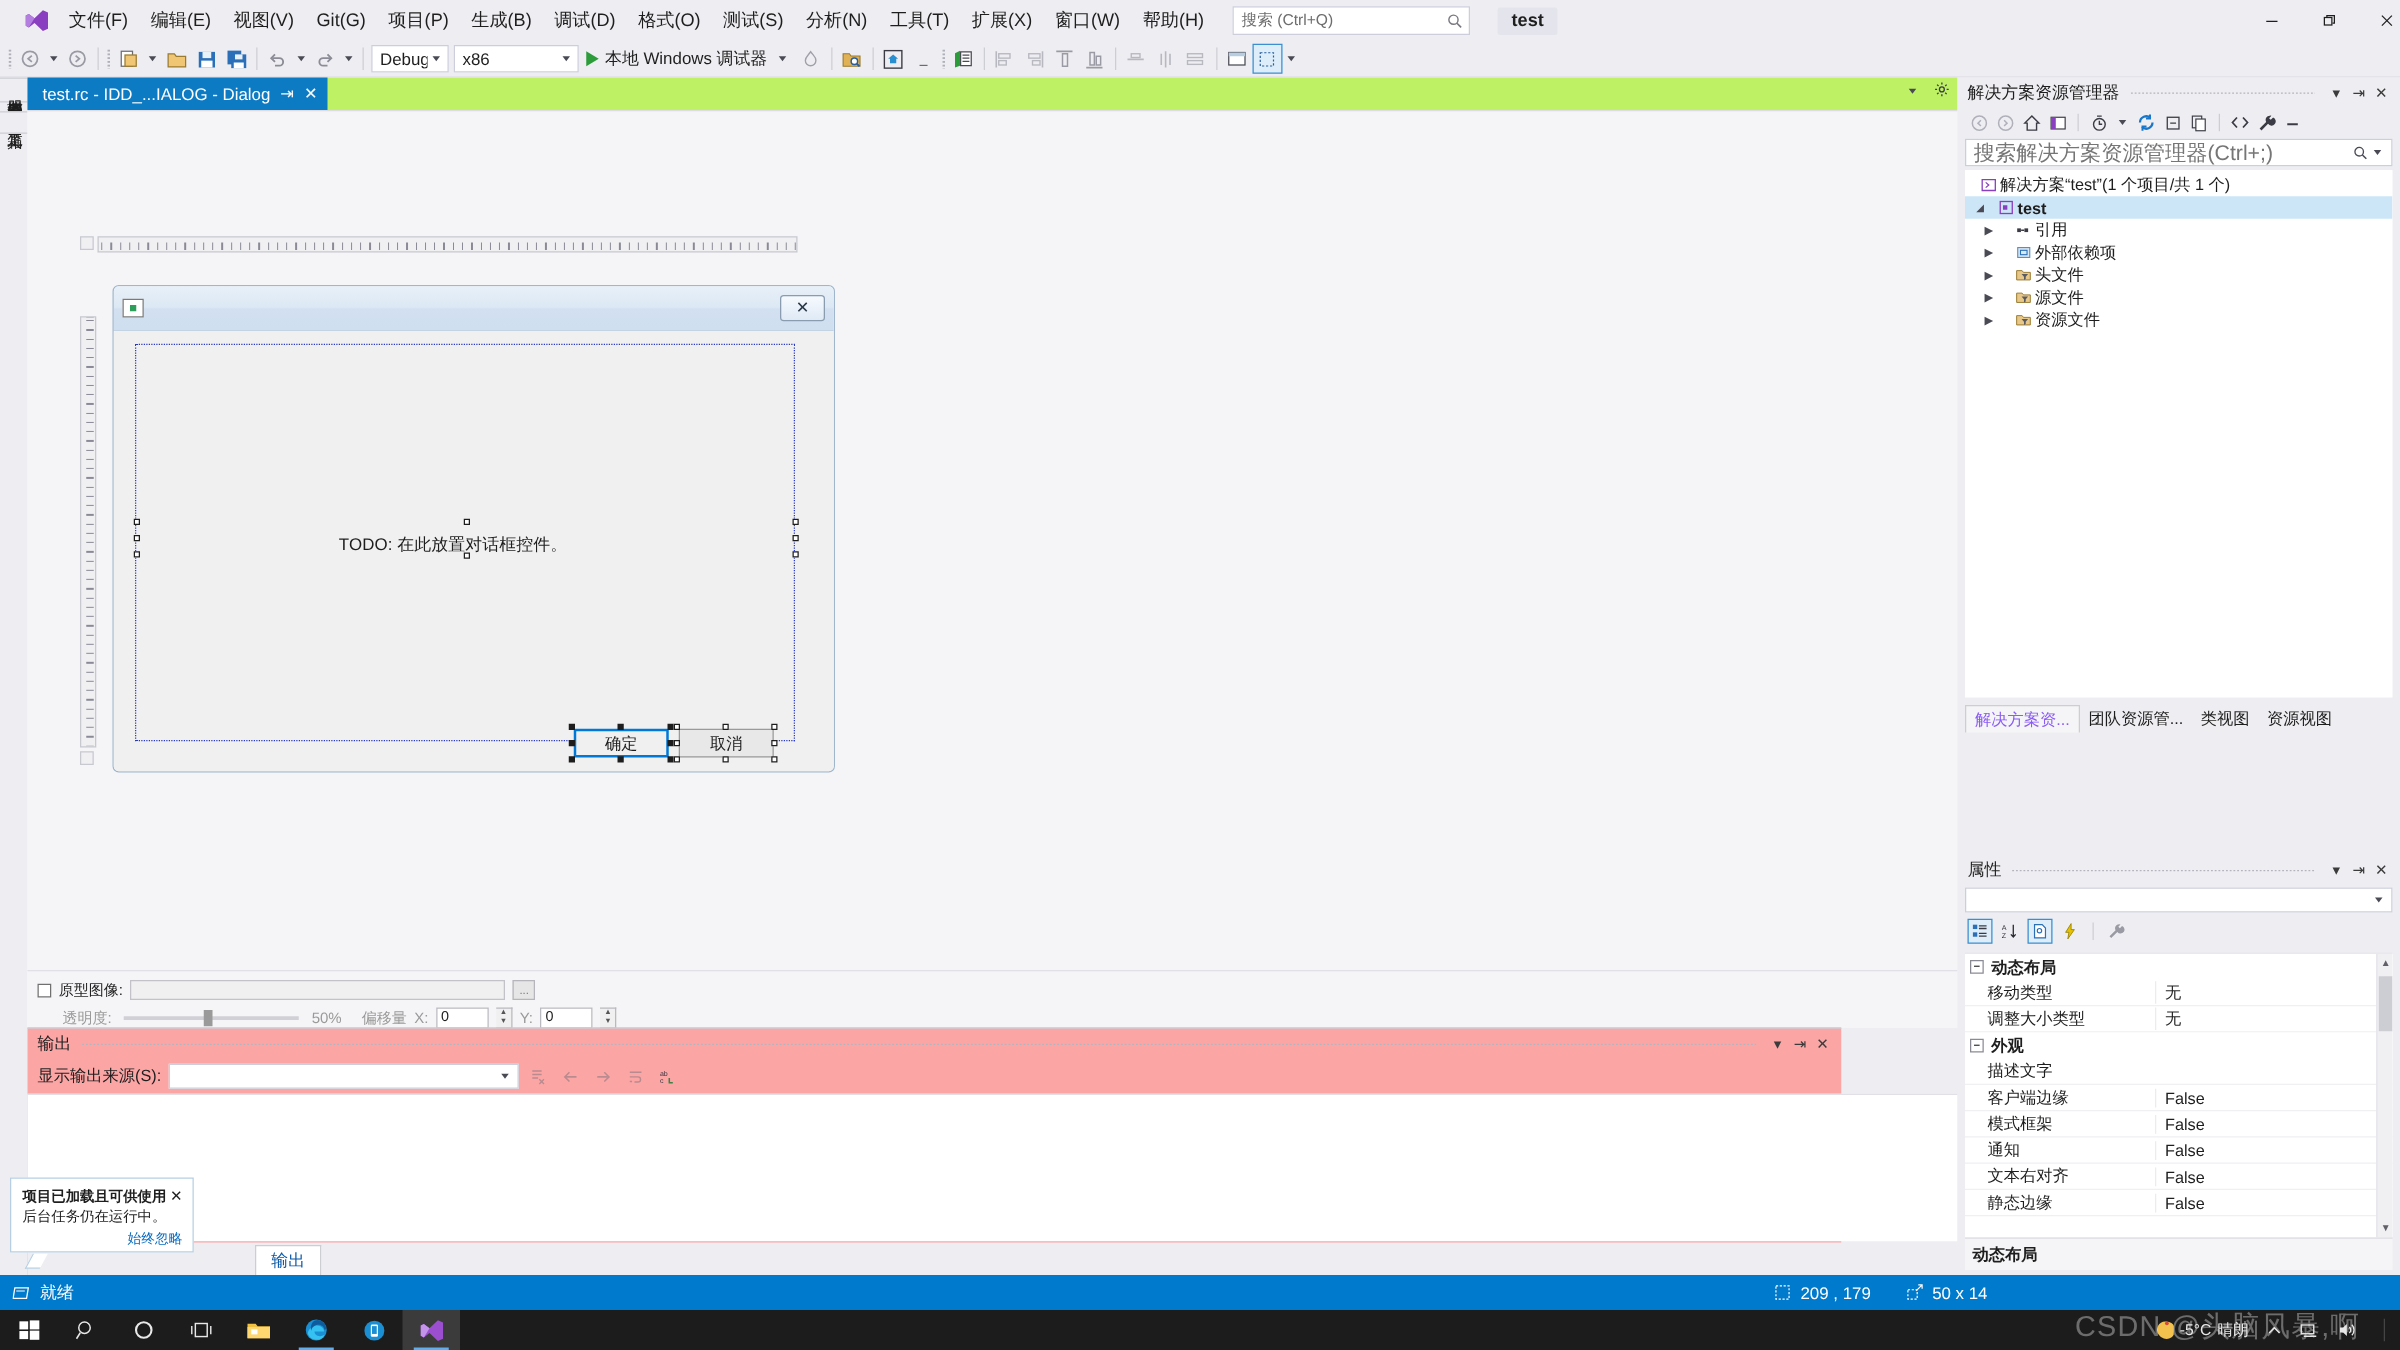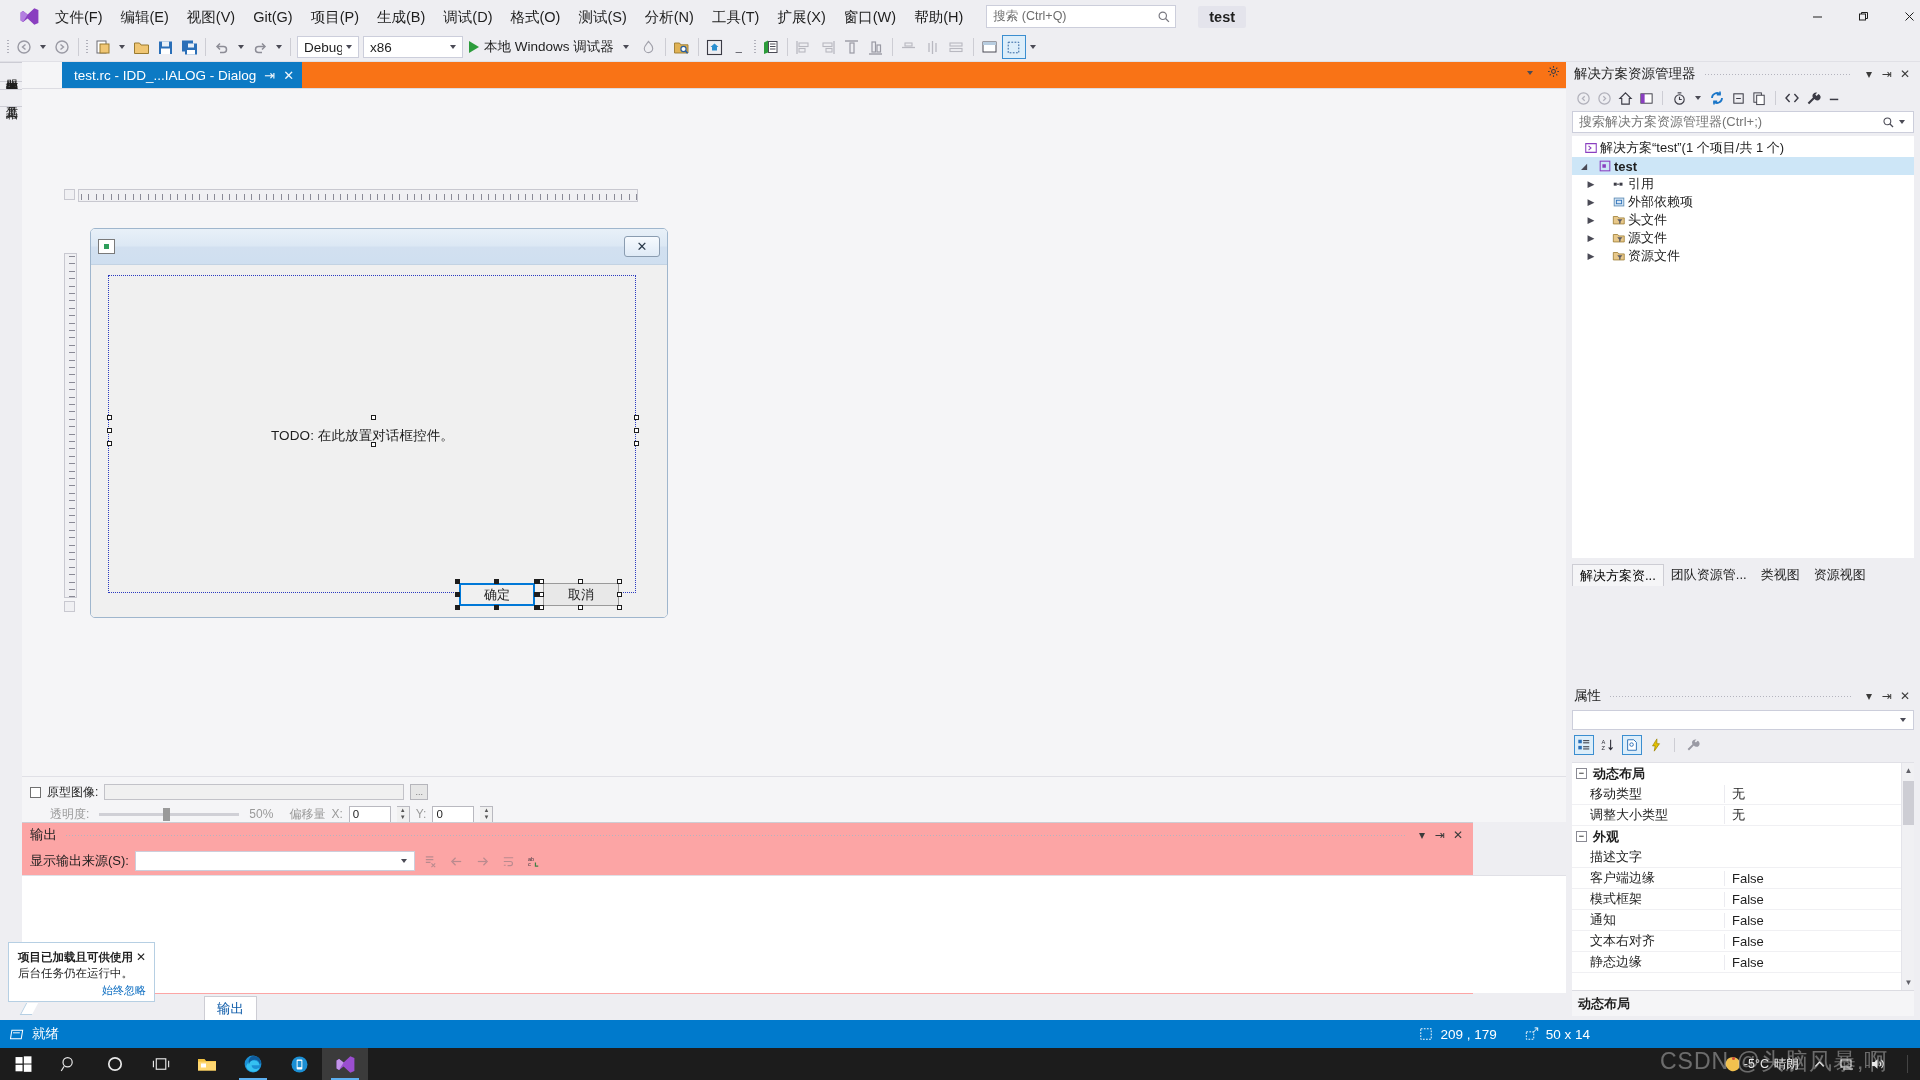--- a/index.html
+++ b/index.html
@@ -100,21 +100,21 @@
     font-size: 12.5px; color: #1e1e1e; padding: 7px 3px; margin-bottom: 4px;
     display: inline-block; white-space: nowrap; letter-spacing: .5px;
   }
 
   
   .editor-dock {
     position: absolute; left: 22px; top: 62px; width: 1544px; height: 760px;
     background: #f5f5f7;
   }
   .tabstrip {
-    position: relative; height: 26px; background: #f97316; display: flex; align-items: center; margin-left: 40px;
+    position: relative; height: 26px; background: #bef264; display: flex; align-items: center;
   }
   .doc-tab {
     height: 26px; background: #0d7ac4; color: #ffffff;
     display: flex; align-items: center; gap: 8px; padding: 0 8px 0 12px;
     font-size: 13.5px; white-space: nowrap;
   }
   .doc-tab .pin-i, .doc-tab .close-i { font-size: 13px; opacity: .95; }
   .tabstrip-right {
     position: absolute; right: 6px; top: 3px; display: flex; align-items: center; gap: 10px;
     color: #3b3b3b; font-size: 11px;
@@ -287,21 +287,21 @@
     height: 24px; display: flex; align-items: center; padding: 0 4px 0 6px;
     font-size: 13.5px; color: #1e1e1e;
   }
   .se-toolrow {
     height: 24px; display: flex; align-items: center; gap: 3px; padding: 0 6px;
   }
   .se-tb { width: 18px; height: 18px; display: flex; align-items: center; justify-content: center; }
   .se-search {
     margin: 1px 4px 0 4px; height: 22px; background: #ffffff; border: 1px solid #cccedb;
     display: flex; align-items: center; padding: 0 4px 0 6px;
-    font-size: 13px; color: #767676;
+    font-size: 17px; color: #767676;
   }
   .se-search .t { flex: 1; white-space: nowrap; overflow: hidden; }
   .se-tree {
     position: absolute; left: 4px; top: 74px; right: 4px; bottom: 34px;
     background: #ffffff; border: none; padding-top: 3px; overflow: hidden;
   }
   .tr-row {
     height: 18px; display: flex; align-items: center; font-size: 13px; color: #1e1e1e;
     white-space: nowrap; padding-right: 4px;
   }
@@ -312,21 +312,21 @@
   }
   .tr-ico { width: 18px; display: flex; align-items: center; justify-content: center; }
   .se-tabs {
     position: absolute; left: 4px; bottom: 6px; display: flex; align-items: flex-end; gap: 0;
   }
   .se-tab {
     height: 22px; padding: 0 7px; font-size: 13px; color: #1e1e1e;
     display: flex; align-items: center; white-space: nowrap;
   }
   .se-tab.active {
-    background: #f5f5f7; border: 1px solid #cdcdd4; border-bottom: none; color: #000000;
+    background: #f5f5f7; border: 1px solid #cdcdd4; border-bottom: none; color: #8b5cf6;
   }
 
   
   .prop-pane { position: absolute; left: 2px; top: 622px; width: 350px; height: 336px; }
   .prop-head {
     height: 24px; display: flex; align-items: center; padding: 0 4px 0 6px;
     font-size: 13.5px; color: #1e1e1e;
   }
   .prop-objcombo {
     margin: 2px 4px; height: 20px; background: #ffffff; border: 1px solid #cccedb;

